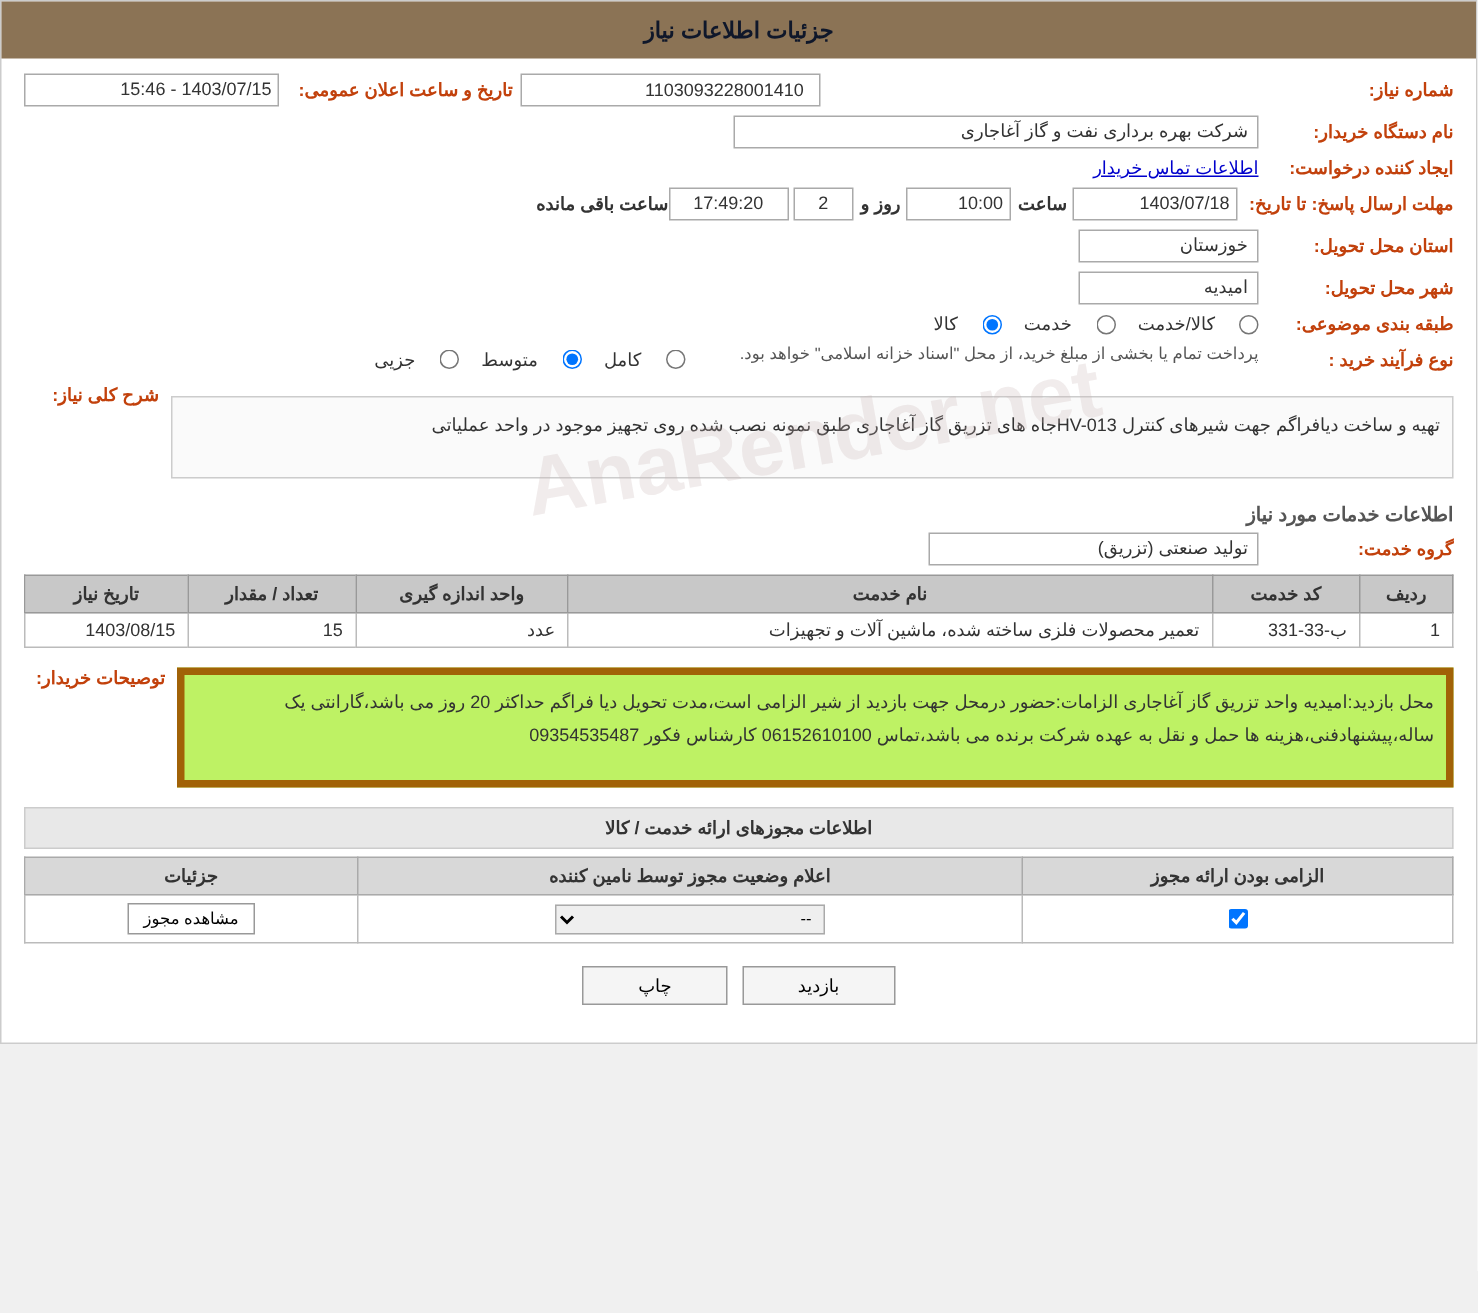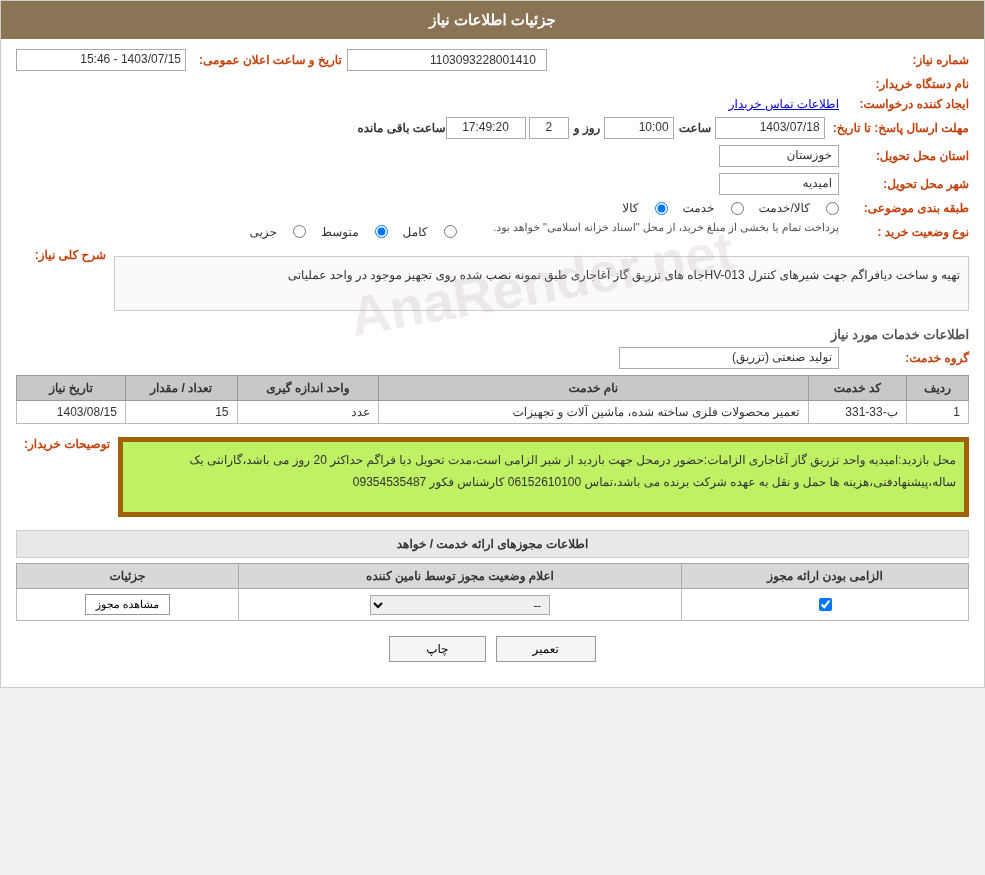--- a/index.html
+++ b/index.html
@@ -11,21 +11,21 @@
       color: #333;
     }
     .page-container {
       max-width: 985px;
       margin: 0 auto;
       background: #fff;
       border: 1px solid #ccc;
     }
     .page-header {
       background: #8B7355;
-      color: #ffffff;
+      color: #0f172a;
       text-align: center;
       padding: 10px;
       font-size: 15px;
       font-weight: bold;
     }
     .content {
       padding: 10px 15px;
     }
     .form-row {
       display: flex;
@@ -236,20 +236,21 @@
       </div>
       <div class="left-section">
         <div class="top-id-box">1103093228001410</div>
         <span class="label">تاریخ و ساعت اعلان عمومی:</span>
         <div class="small-box" style="min-width:170px;">1403/07/15 - 15:46</div>
       </div>
     </div>
 
     <div class="form-row">
       <span class="label">نام دستگاه خریدار:</span>
+      <div class="value-box value-box-wide">شرکت بهره برداری نفت و گاز آغاجاری</div>
     </div>
 
     <div class="form-row">
       <span class="label">ایجاد کننده درخواست:</span>
       <span class="blue-link">اطلاعات تماس خریدار</span>
     </div>
 
     <div class="form-row">
       <span class="label">مهلت ارسال پاسخ: تا تاریخ:</span>
       <div class="small-box" style="min-width:110px;">1403/07/18</div>
@@ -286,21 +287,21 @@
           <span>خدمت</span>
         </div>
         <div class="radio-item">
           <input type="radio" name="category" checked="" style="">
           <span>کالا</span>
         </div>
       </div>
     </div>
 
     <div class="form-row">
-      <span class="label">نوع وضعیت خرید :</span>
+      <span class="label">نوع فرآیند خرید :</span>
       <div class="radio-group">
         <div class="notice-box" style="border:none; padding:0; background:transparent; color:#555;">پرداخت تمام یا بخشی از مبلغ خرید، از محل "اسناد خزانه اسلامی" خواهد بود.</div>
         &nbsp;&nbsp;
         <div class="radio-item">
           <input type="radio" name="process" style="">
           <span>کامل</span>
         </div>
         <div class="radio-item">
           <input type="radio" name="process" checked="" style="">
           <span>متوسط</span>
@@ -353,21 +354,21 @@
     </table>
 
     <div style="display:flex; gap:8px; margin-top:8px; margin-bottom:8px;">
       <div class="notes-box" style="flex:1; position:relative;">
         <span>محل بازدید:امیدیه واحد تزریق گاز آغاجاری الزامات:حضور درمحل جهت بازدید از شیر الزامی است،مدت تحویل دیا فراگم حداکثر 20 روز می باشد،گارانتی یک ساله،پیشنهادفنی،هزینه ها حمل و نقل به عهده شرکت برنده می باشد،تماس 06152610100 کارشناس فکور 09354535487</span>
       </div>
       <span class="label" style="min-width:90px; align-self:flex-start; margin-top:5px;">توصیحات خریدار:</span>
     </div>
 
     <div class="permits-section">
-      <div class="permits-title">اطلاعات مجوزهای ارائه خدمت / خواهد</div>
+      <div class="permits-title">اطلاعات مجوزهای ارائه خدمت / کالا</div>
       <table class="permits-table">
         <thead>
           <tr>
             <th>الزامی بودن ارائه مجوز</th>
             <th>اعلام وضعیت مجوز توسط نامین کننده</th>
             <th>جزئیات</th>
           </tr>
         </thead>
         <tbody>
           <tr>
@@ -383,18 +384,18 @@
             </td>
             <td>
               <button class="view-btn">مشاهده مجوز</button>
             </td>
           </tr>
         </tbody>
       </table>
     </div>
 
     <div class="footer-buttons">
-      <button class="action-btn">تعمیر</button>
+      <button class="action-btn">بازدید</button>
       <button class="action-btn">چاپ</button>
     </div>
 
   </div>
 </div>
 
 </body></html>

